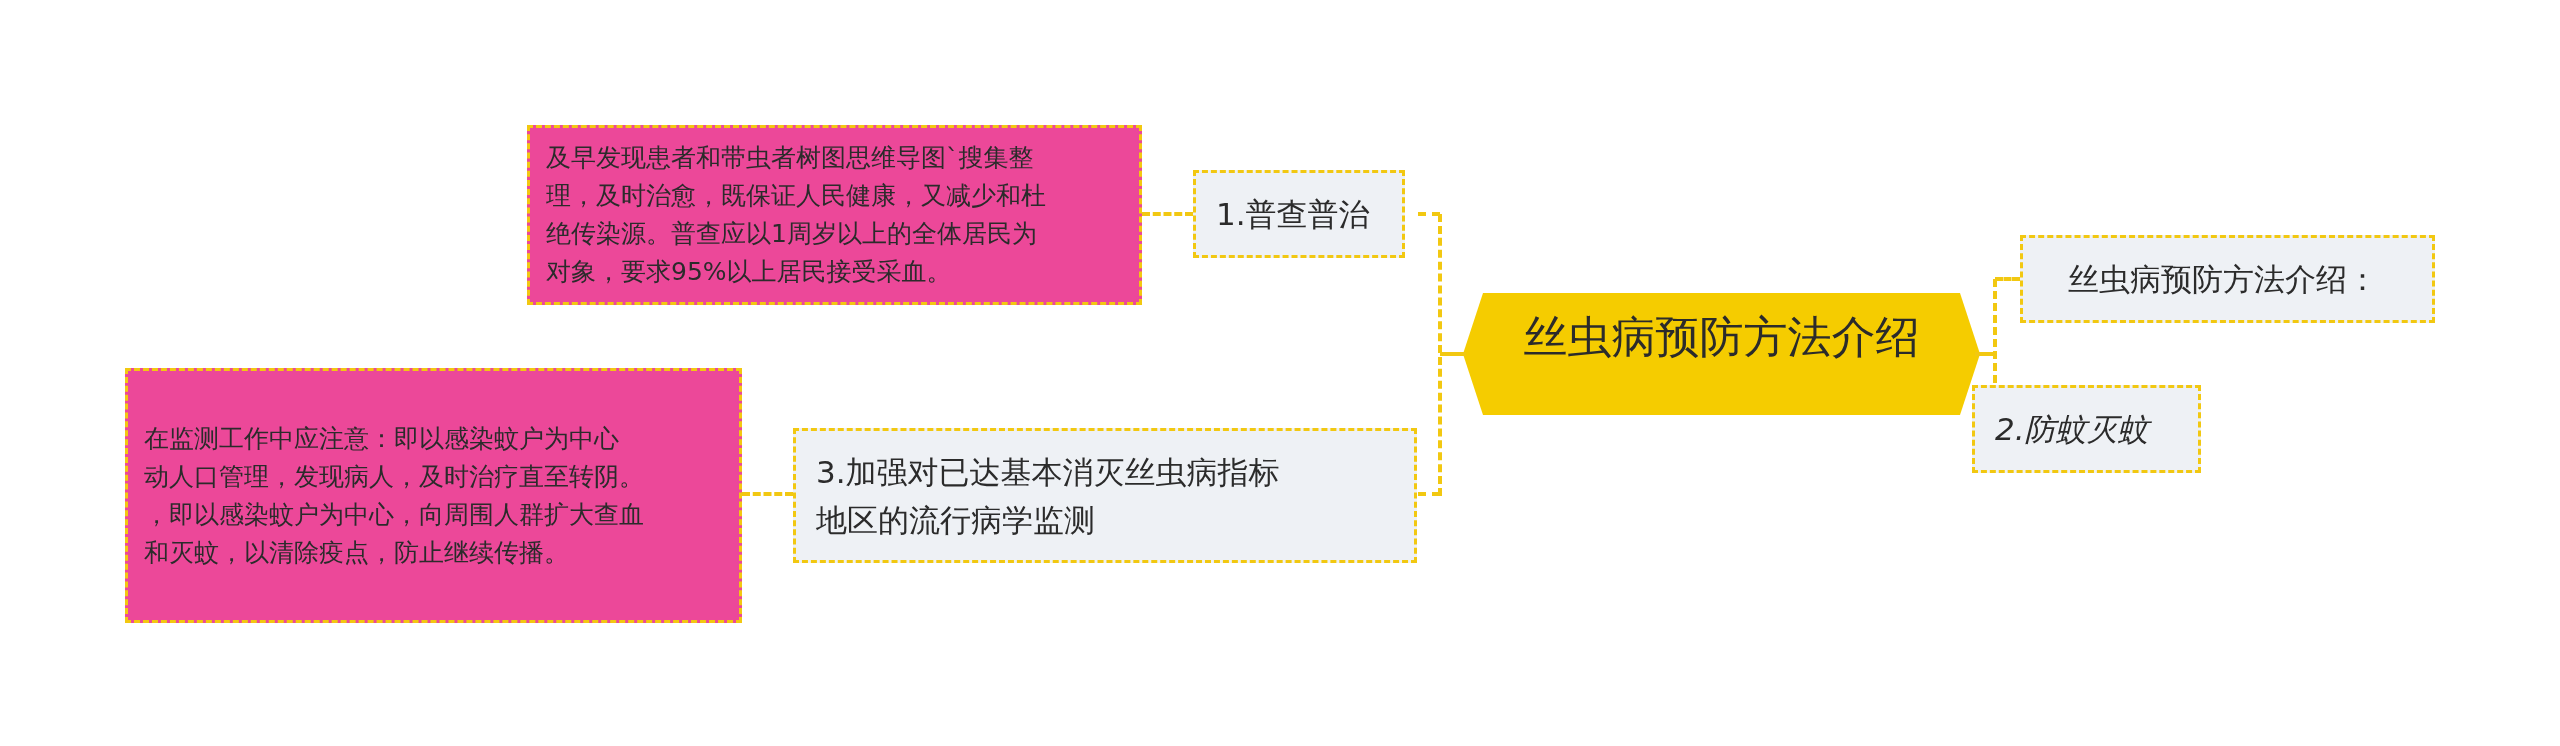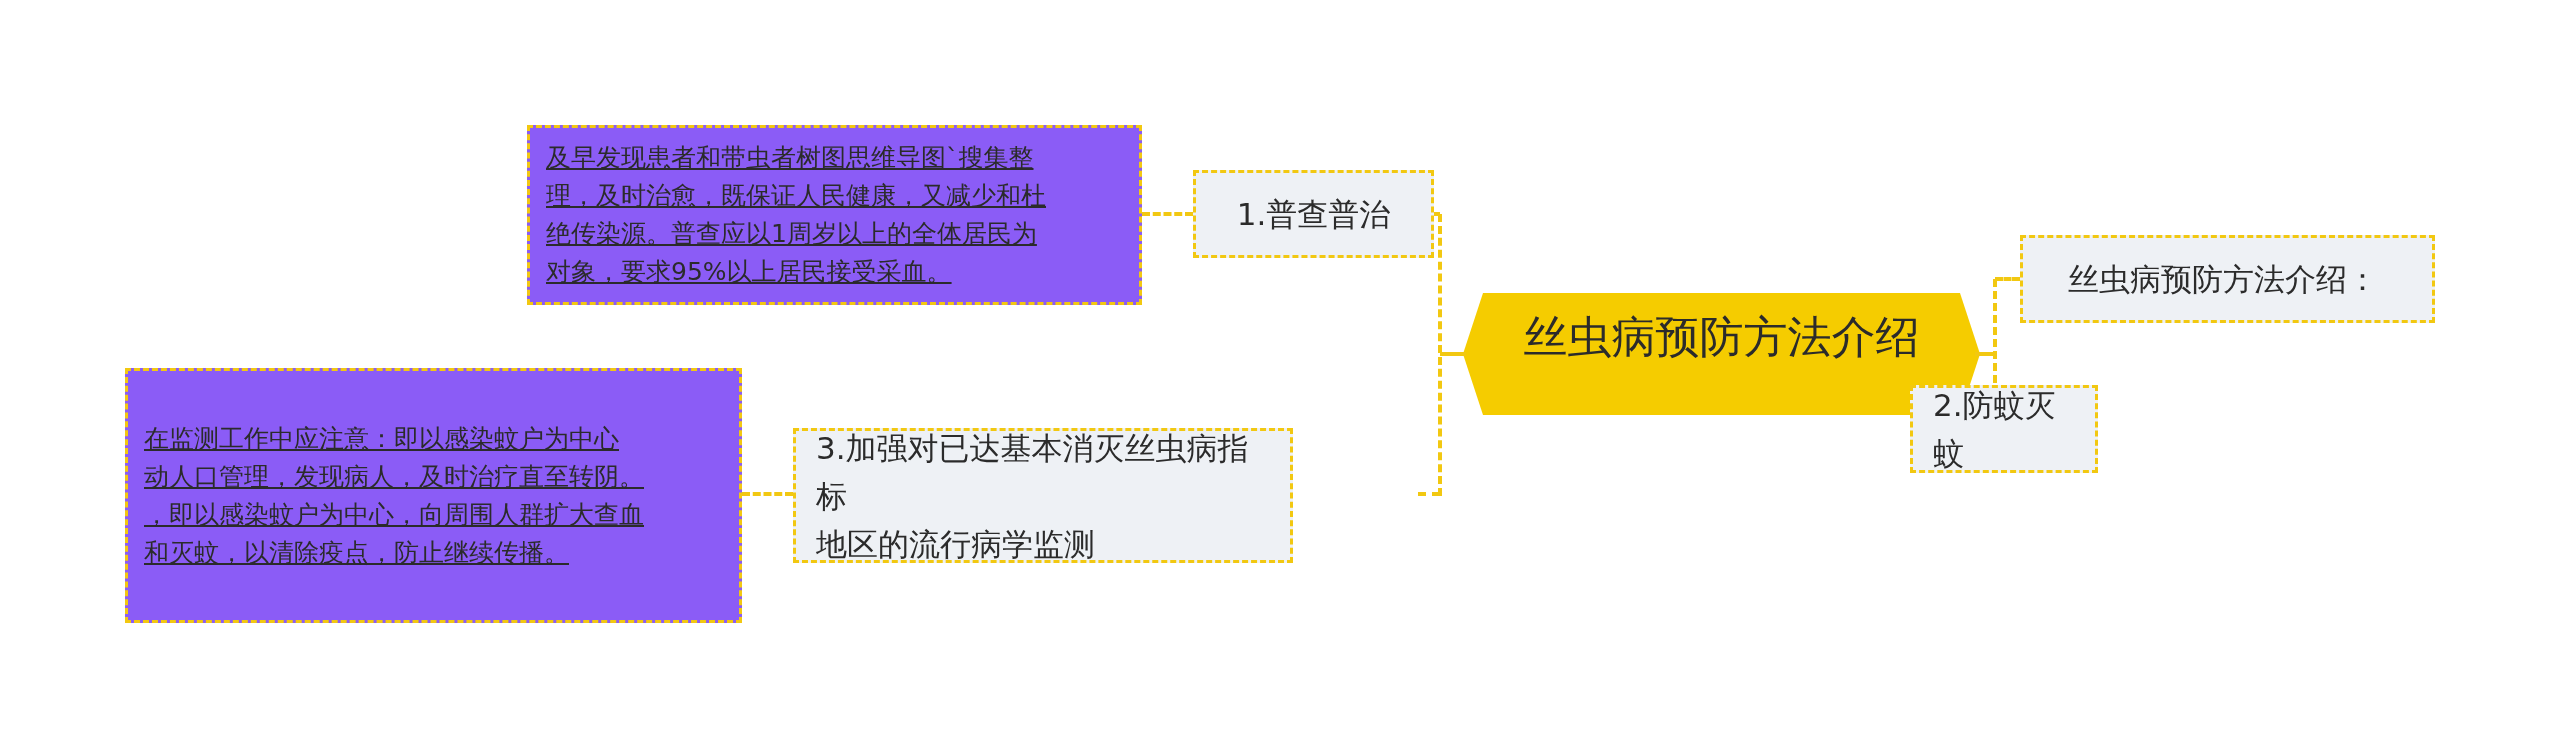--- a/index.html
+++ b/index.html
@@ -8,21 +8,21 @@
     background: #ffffff;
     font-family: "DejaVu Sans", "Liberation Sans", sans-serif;
     color: #2b2b2b;
   }
   .node {
     position: absolute; box-sizing: border-box;
     border: 3px dashed #f2c811;
     display: flex; align-items: center;
   }
   .node.topic { background: #eef1f5; }
-  .node.note { background: #8b5cf6; text-decoration: underline; }
+  .node.note { background: #ec4899; }
   .node .txt { display: block; }
   .topic .txt { font-size: 31px; line-height: 48px; padding: 0 20px; }
   .note .txt { font-size: 25px; line-height: 38px; padding: 0 16px; }
   .hline, .vline { position: absolute; }
   .hline.dash { border-top: 4px dashed #f2c811; height: 0; }
   .vline.dash { border-left: 4px dashed #f2c811; width: 0; }
   .hline.solid { background: #f2c811; height: 4px; }
   .central {
     position: absolute; left: 1463px; top: 293px; width: 517px; height: 88px;
     display: flex; align-items: center; justify-content: center;
@@ -46,25 +46,25 @@
 <div class="hline dash" style="left:1418px; top:492px; width:22px;"></div>
 
 <div class="hline solid" style="left:1975px; top:352px; width:20px;"></div>
 <div class="vline dash" style="left:1993px; top:279px; height:152px;"></div>
 <div class="hline dash" style="left:1995px; top:277px; width:25px;"></div>
 <div class="hline dash" style="left:1995px; top:427px; width:25px;"></div>
 
 <div class="hline dash" style="left:1142px; top:212px; width:51px;"></div>
 <div class="hline dash" style="left:742px; top:492px; width:51px;"></div>
 
-<div class="node topic" style="left:1193px; top:170px; width:241px; height:88px;justify-content:center;">
+<div class="node topic" style="left:1193px; top:170px; width:212px; height:88px;">
   <span class="txt">1.普查普治</span>
 </div>
 
-<div class="node topic" style="left:793px; top:428px; width:500px; height:135px;">
+<div class="node topic" style="left:793px; top:428px; width:624px; height:135px;">
   <div class="txt">
     <div>3.加强对已达基本消灭丝虫病指标</div>
     <div>地区的流行病学监测</div>
   </div>
 </div>
 
 <div class="node note" style="left:527px; top:125px; width:615px; height:180px;">
   <div class="txt">
     <div>及早发现患者和带虫者树图思维导图`搜集整</div>
     <div>理，及时治愈，既保证人民健康，又减少和杜</div>
@@ -78,15 +78,15 @@
     <div>在监测工作中应注意：即以感染蚊户为中心</div>
     <div>动人口管理，发现病人，及时治疗直至转阴。</div>
     <div>，即以感染蚊户为中心，向周围人群扩大查血</div>
     <div>和灭蚊，以清除疫点，防止继续传播。</div>
   </div>
 </div>
 
 <div class="node topic" style="left:2020px; top:235px; width:415px; height:88px;padding-left:25px;">
   <span class="txt">丝虫病预防方法介绍：</span>
 </div>
-<div class="node topic" style="left:1910px; top:385px; width:188px; height:88px;">
+<div class="node topic" style="left:1972px; top:385px; width:229px; height:88px;font-style:italic;">
   <span class="txt">2.防蚊灭蚊</span>
 </div>
 
 </body></html>

